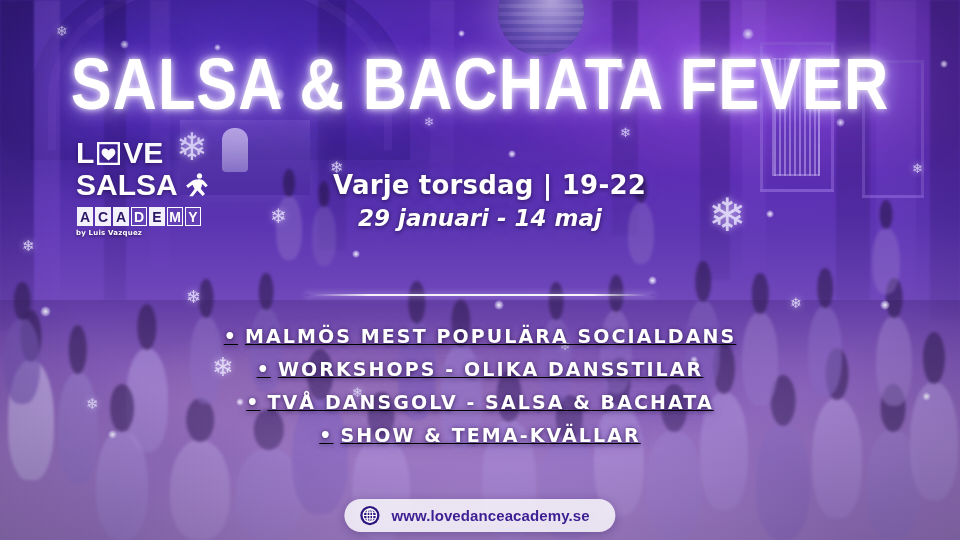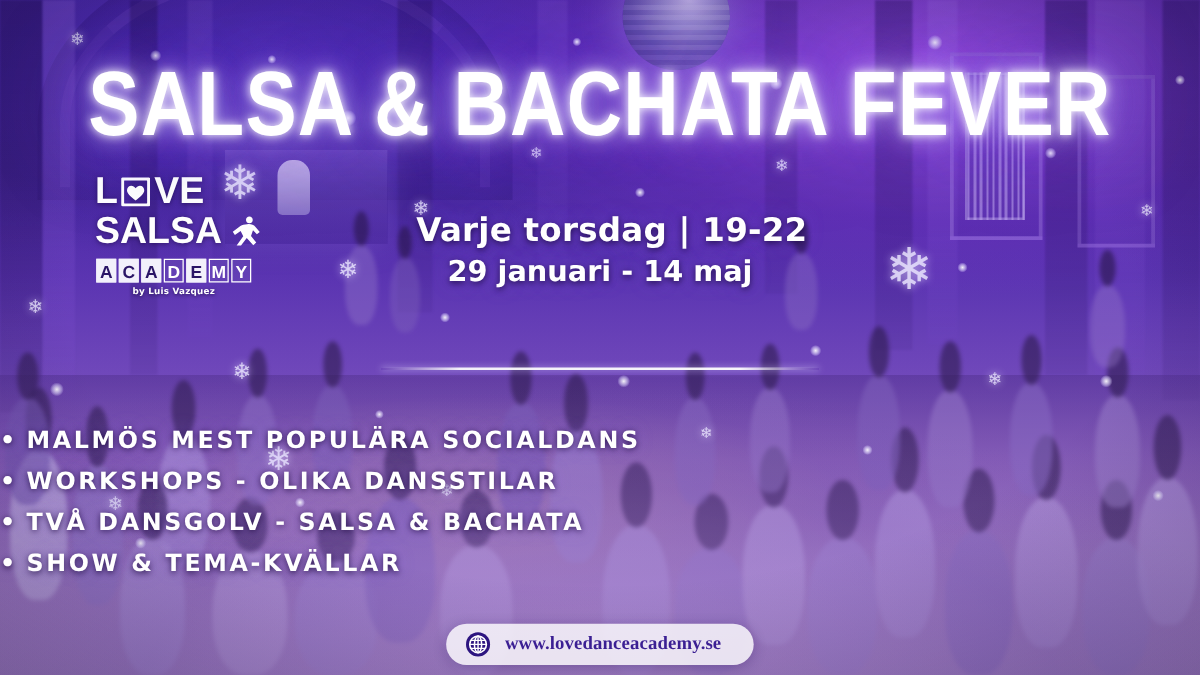--- a/index.html
+++ b/index.html
@@ -150,53 +150,53 @@
       0 0 70px rgba(120,70,220,.55);
   }
 
   
   .sub {
     position:absolute; left:0; right:0; text-align:center; color:#fff;
     font-family:"DejaVu Sans","Liberation Sans",sans-serif; font-weight:bold;
     text-shadow:0 1px 5px rgba(20,5,50,.75), 0 0 16px rgba(130,90,230,.45);
   }
   #sub1 { top:170px; font-size:26px; letter-spacing:.2px;margin-left:19px; }
-  #sub2 { top:205px; font-size:23px; }
+  #sub2 { top:205px; font-size:23px;font-style:italic; }
   #sub3 { top:236px; font-size:18px; font-weight:bold; }
 
   
   #divider {
     position:absolute; top:294px; left:305px; width:350px; height:2px;
     background:linear-gradient(90deg, rgba(255,255,255,0) 0%, rgba(255,255,255,.92) 18%, rgba(255,255,255,.95) 82%, rgba(255,255,255,0) 100%);
     box-shadow:0 0 6px rgba(220,210,255,.7);
   }
 
   
   #bullets {
-    position:absolute; top:336px; left:0; right:0; text-align:left;
+    position:absolute; top:320px; left:0; right:0; text-align:center;text-decoration:underline;
   }
   .bullet {
     color:#fff; font-family:"DejaVu Sans","Liberation Sans",sans-serif;
     font-weight:bold; font-size:19px; letter-spacing:2.1px;
     line-height:33px; white-space:nowrap;
     text-shadow:0 1px 5px rgba(25,8,55,.8), 0 0 14px rgba(140,100,235,.45);
   }
   .bullet .bdot { margin-right:7px; }
 
   
   #url-pill {
     position:absolute; left:50%; transform:translateX(-50%); top:499px;
     display:flex; align-items:center; gap:11px;
     padding:6px 26px 6px 15px; border-radius:999px;
     background:rgba(255,255,255,.80);
     box-shadow:0 2px 10px rgba(40,15,90,.30);
   }
   #url-pill .glob { width:21px; height:21px; flex:0 0 auto; display:block; }
   #url-text {
-    font-family:Liberation Serif, serif;
+    font-family:Liberation Sans, sans-serif;
     font-weight:bold; font-size:15px; color:#3b1f93; letter-spacing:.1px;
   }
 
   
   #logo { position:absolute; left:76px; top:138px; width:128px; }
   .logo-row1 {
     display:flex; align-items:center; gap:3px;
     font-family:"Liberation Sans Narrow","Liberation Sans",sans-serif;
     font-weight:bold; font-size:30px; color:#fff; line-height:30px;
     text-shadow:0 1px 4px rgba(20,5,50,.55);
@@ -214,21 +214,21 @@
   .dancer { width:28px; height:30px; flex:0 0 auto; }
   .logo-row3 { display:flex; gap:2px; margin-top:7px; margin-left:1px; }
   .abox {
     width:16px; height:19px; display:flex; align-items:center; justify-content:center;
     font-family:"Liberation Sans","Liberation Sans Narrow",sans-serif;
     font-weight:bold; font-size:14px; line-height:14px;
   }
   .abox.fill { background:#f2f0fb; color:#2a1566; border:1px solid #f2f0fb; }
   .abox.open { background:rgba(255,255,255,.06); color:#ffffff; border:1.5px solid #ffffff; }
   #logo-by {
-    margin-top:3px; text-align:center; padding-right:2px;
+    margin-top:3px; text-align:left; padding-right:2px;
     font-family:"DejaVu Sans","Liberation Sans",sans-serif;
     font-weight:bold; font-size:7px; color:#fff; letter-spacing:.2px;
     text-shadow:0 1px 3px rgba(20,5,50,.7);
   }
 </style>
 </head>
 <body>
 
 <div id="poster">
 

